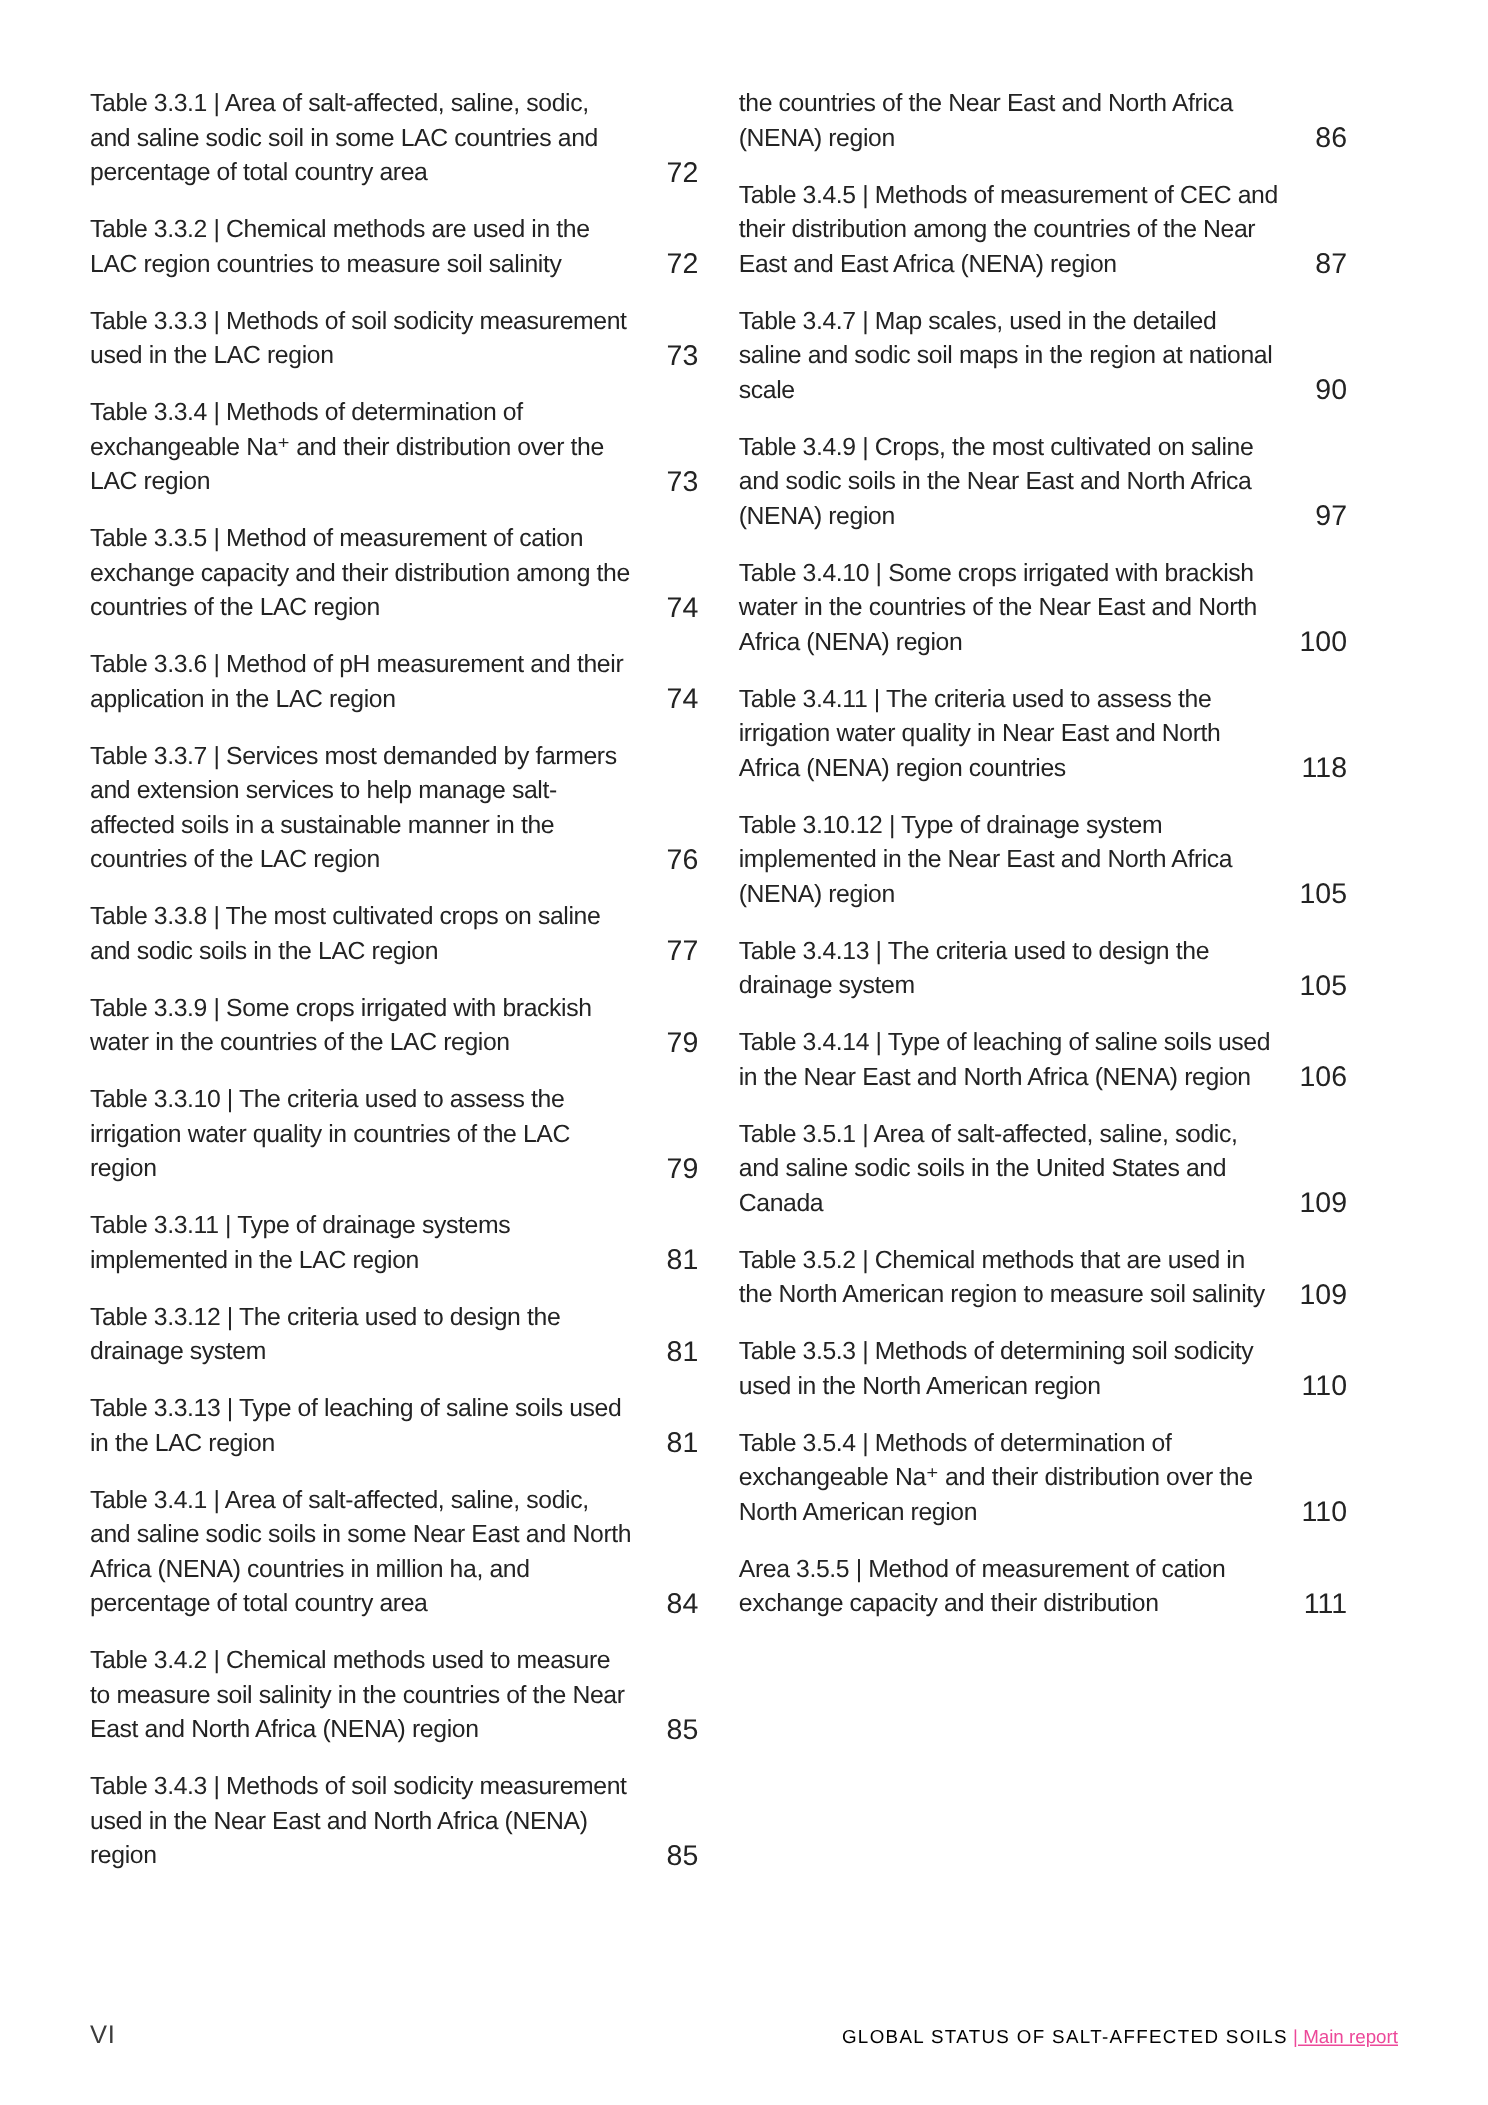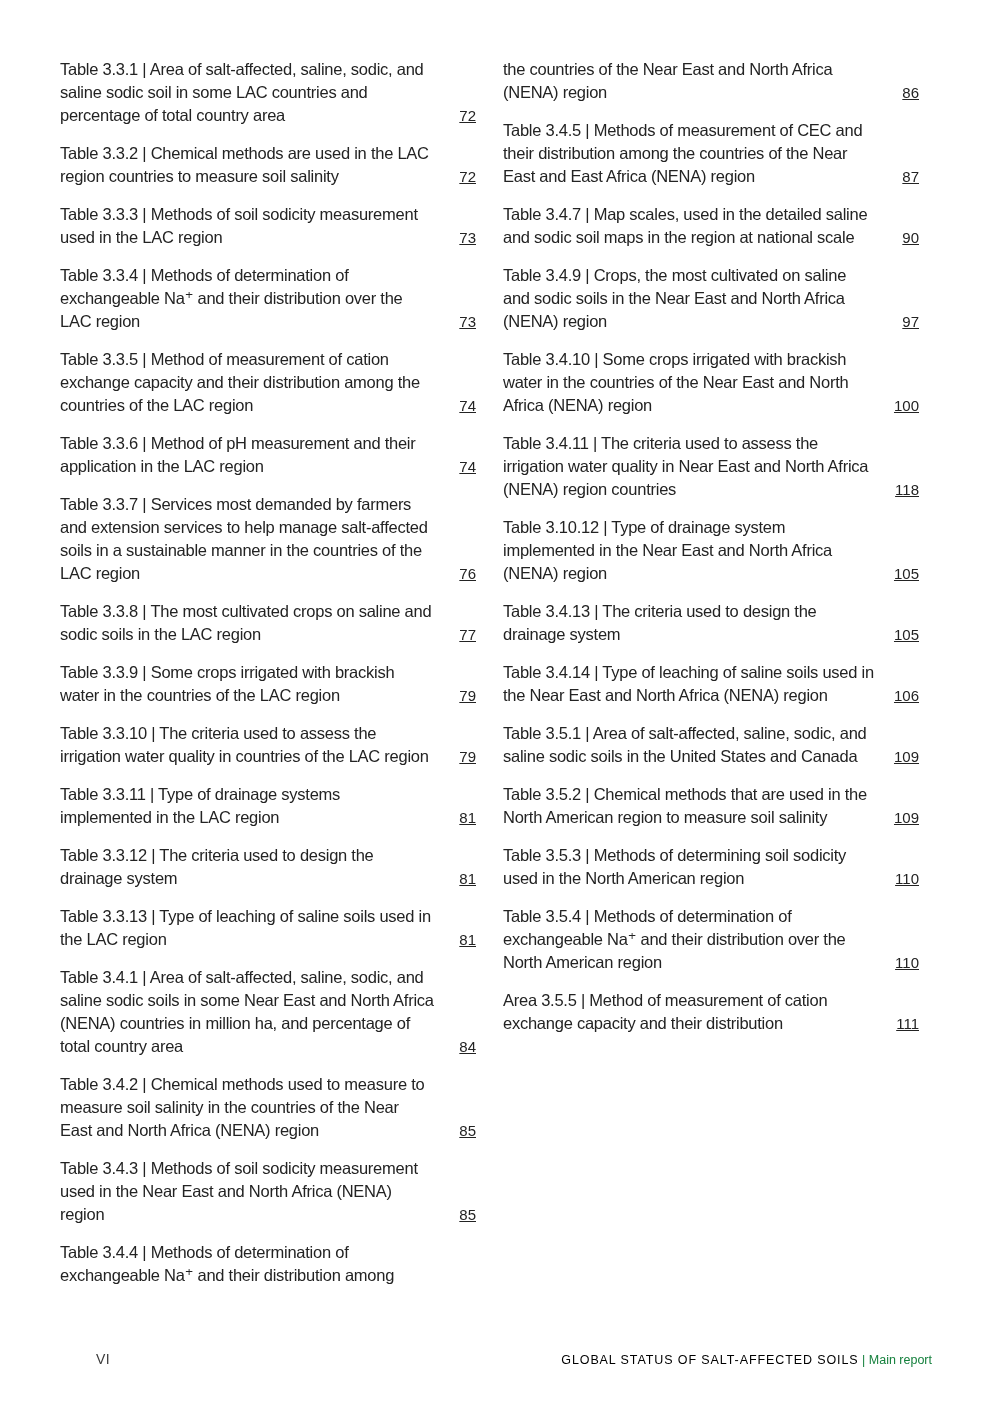--- a/index.html
+++ b/index.html
@@ -9,21 +9,21 @@
     height: 1403px;
     background: #ffffff;
     font-family: "Liberation Sans", "DejaVu Sans", sans-serif;
     color: #232323;
     overflow: hidden;
   }
   .page {
     position: relative;
     width: 100%;
     height: 100%;
-    padding: 58px 73px 0 60px;
+    padding: 58px 94px 0 60px;
   }
   .columns {
     display: flex;
     gap: 27px;
   }
   .col {
     flex: 1;
     min-width: 0;
     display: flex;
     flex-direction: column;
@@ -36,49 +36,48 @@
   .entry-text {
     flex: 1;
     font-size: 16.5px;
     line-height: 23px;
     letter-spacing: -0.25px;
     color: #232323;
   }
   .entry-page {
     flex: 0 0 42px;
     text-align: right;
-    font-size: 15px;
+    font-size: 19px;
     line-height: 23px;
     color: #232323;
-    text-decoration: underline;
   }
   .footer {
     position: absolute;
     left: 60px;
     right: 60px;
     bottom: 36px;
     display: flex;
     justify-content: space-between;
     align-items: baseline;
   }
   .footer-page {
-    font-size: 14px;
+    font-size: 17px;
     color: #3c3c3c;
     letter-spacing: 0.5px;
-    margin-left: 36px;
   }
   .footer-title {
     font-size: 12.5px;
   }
   .footer-title .caps {
     color: #000000;
     letter-spacing: 0.9px;
   }
   .footer-title .rest {
-    color: #15803d;
+    color: #ec4899;
+    text-decoration: underline;
   }
 </style>
 </head>
 <body>
 
 <div class="page">
   <div class="columns">
 
     <div class="col">
       <div class="entry">
@@ -137,24 +136,20 @@
         <span class="entry-text">Table 3.4.1 | Area of salt-affected, saline, sodic, and saline sodic soils in some Near East and North Africa (NENA) countries in million ha, and percentage of total country area</span>
         <span class="entry-page">84</span>
       </div>
       <div class="entry">
         <span class="entry-text">Table 3.4.2 | Chemical methods used to measure to measure soil salinity in the countries of the Near East and North Africa (NENA) region</span>
         <span class="entry-page">85</span>
       </div>
       <div class="entry">
         <span class="entry-text">Table 3.4.3 | Methods of soil sodicity measurement used in the Near East and North Africa (NENA) region</span>
         <span class="entry-page">85</span>
-      </div>
-      <div class="entry">
-        <span class="entry-text">Table 3.4.4 | Methods of determination of exchangeable Na⁺ and their distribution among</span>
-        <span class="entry-page"></span>
       </div>
     </div>
 
     <div class="col">
       <div class="entry">
         <span class="entry-text">the countries of the Near East and North Africa (NENA) region</span>
         <span class="entry-page">86</span>
       </div>
       <div class="entry">
         <span class="entry-text">Table 3.4.5 | Methods of measurement of CEC and their distribution among the countries of the Near East and East Africa (NENA) region</span>

